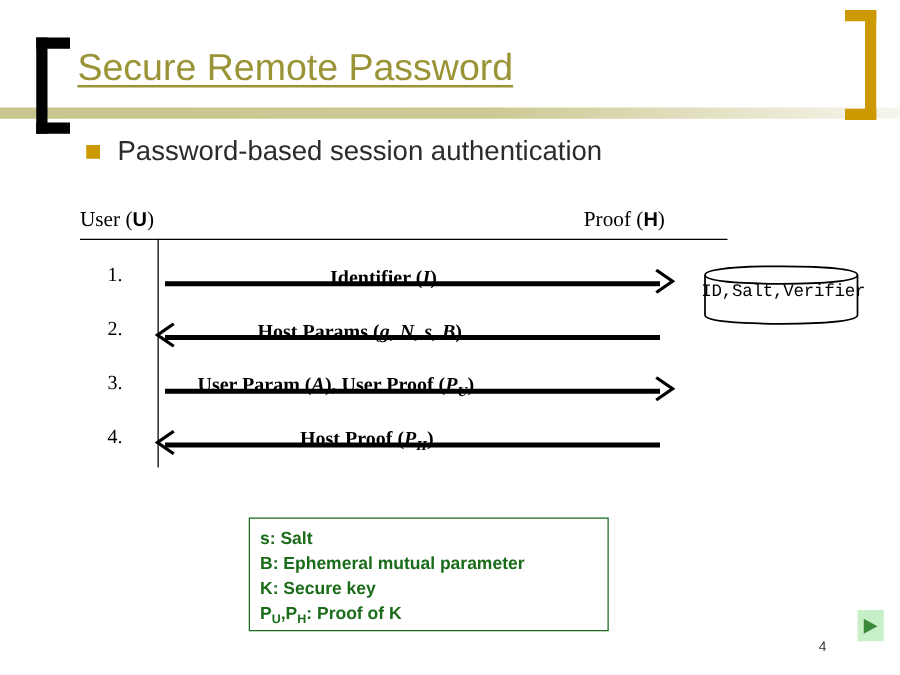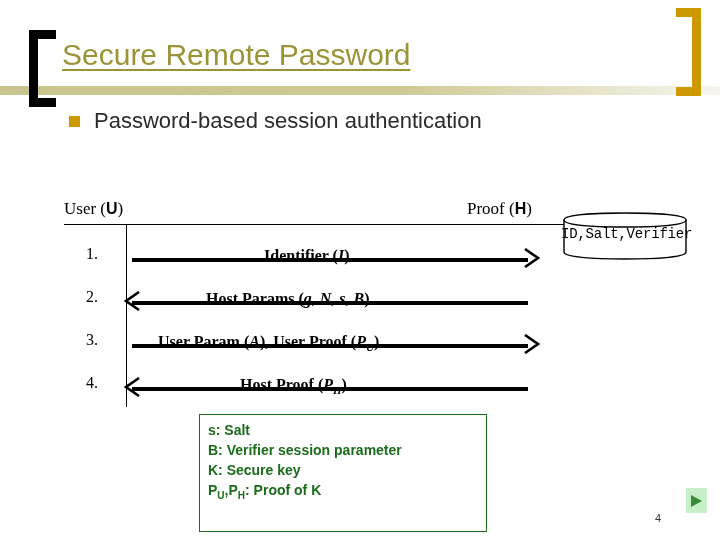--- a/index.html
+++ b/index.html
@@ -85,21 +85,20 @@
 
   
   .diagram {
     position: absolute;
     left: 58px;
     top: 166px;
     width: 560px;
     height: 210px;
     font-family: "Liberation Serif", serif;
     color: #000;
-    margin-top: 33px;
   }
   .party-label {
     position: absolute;
     font-size: 17px;
     white-space: nowrap;
   }
   .party-label b { font-family: "Liberation Sans", sans-serif; font-size: 16px; }
   .party-user { left: 6px;  top: 0px; }
   .party-host { left: 409px; top: 0px; }
 
@@ -174,21 +173,21 @@
     color: #000;
     letter-spacing: -0.2px;
   }
 
   
   .legend {
     position: absolute;
     left: 199px;
     top: 414px;
     width: 288px;
-    height: 118px;
+    height: 91px;
     border: 1.5px solid #1a6b1a;
     box-sizing: border-box;
     padding: 5px 0 0 8px;
     color: #1a6b1a;
     font-family: "Liberation Sans", sans-serif;
     font-size: 14px;
     line-height: 20px;
     font-weight: bold;
   }
   .legend div { white-space: nowrap; }
@@ -292,21 +291,21 @@
 <div class="db">
   <svg width="128" height="50" viewBox="0 0 128 50">
     <path d="M3 9 C3 4, 30 2, 64 2 C98 2, 125 4, 125 9 L125 41 C125 46, 98 48, 64 48 C30 48, 3 46, 3 41 Z" fill="#ffffff" stroke="#000" stroke-width="1.4"></path>
     <path d="M3 9 C3 14, 30 16, 64 16 C98 16, 125 14, 125 9" fill="none" stroke="#000" stroke-width="1.4"></path>
   </svg>
   <div class="db-text">ID,Salt,Verifier</div>
 </div>
 
 <div class="legend">
   <div>s: Salt</div>
-  <div>B: Verifier session parameter</div>
+  <div>B: Ephemeral mutual parameter</div>
   <div>K: Secure key</div>
   <div>P<sub>U</sub>,P<sub>H</sub>: Proof of K</div>
 </div>
 
 <div class="page-number">4</div>
 <div class="next-button">
   <svg width="13" height="14" viewBox="0 0 13 14">
     <path d="M1 1 L12 7 L1 13 Z" fill="#3a8a3a"></path>
   </svg>
 </div>

